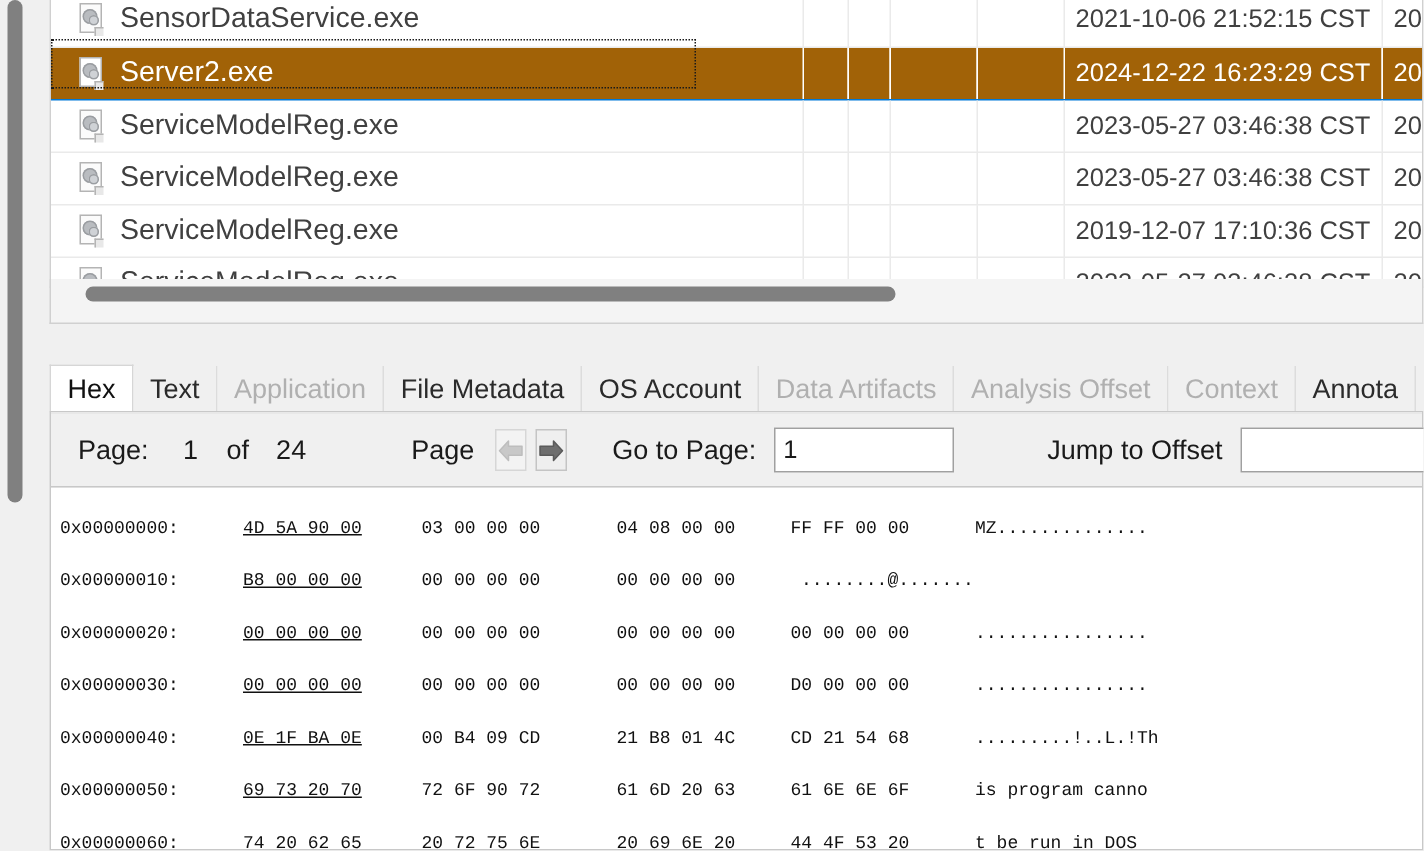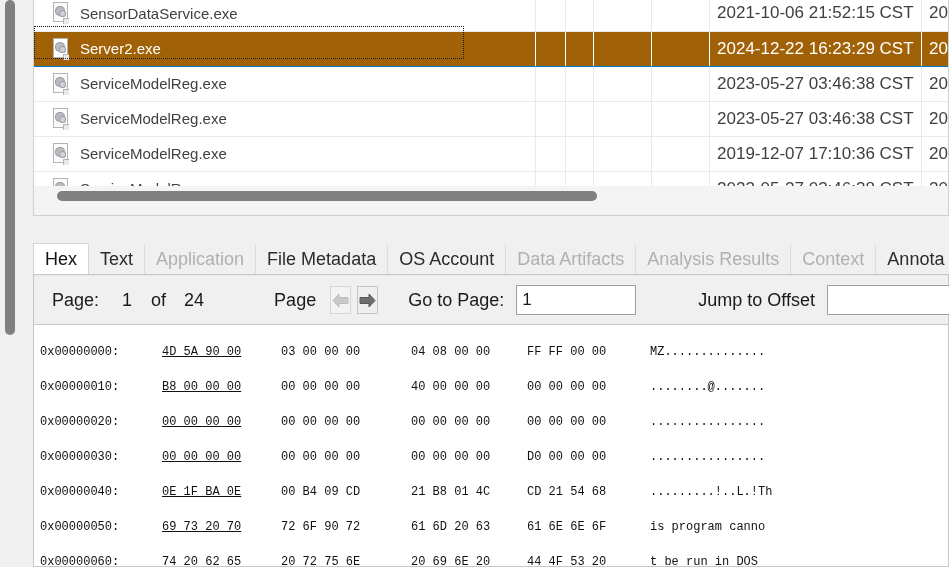--- a/index.html
+++ b/index.html
@@ -51,21 +51,21 @@
   .c-date2 { width: 182px; }
   .ftable tr.sel td {
     background: #a16207;
     color: #ffffff;
     border-bottom-color: #0078d7;
     border-right-color: #ffffff;
   }
   .ftable tr.sel td.c-name { border-right-color: #ffffff; }
 
   .namecell { display: flex; align-items: center; gap: 9px; padding-left: 11px; }
-  .fname { font-size: 15px; }
+  .fname { font-size: 19px; }
 
   
   .exe-icon { position: relative; width: 19px; height: 22px; flex: 0 0 19px; }
   .exe-icon .page {
     position: absolute; left: 1px; top: 0; width: 15px; height: 20px;
     background: #fbfbfb; border: 1px solid #b4b4b4;
   }
   .exe-icon .fold {
     position: absolute; right: 2px; bottom: 0; width: 6px; height: 6px;
     background: #e8e8e8; border-left: 1px solid #b4b4b4; border-top: 1px solid #b4b4b4;
@@ -342,21 +342,21 @@
       <div class="tab">
         <span>File Metadata</span>
       </div>
       <div class="tab">
         <span>OS Account</span>
       </div>
       <div class="tab disabled">
         <span>Data Artifacts</span>
       </div>
       <div class="tab disabled">
-        <span>Analysis Results</span>
+        <span>Analysis Offset</span>
       </div>
       <div class="tab disabled">
         <span>Context</span>
       </div>
       <div class="tab">
         <span>Annota</span>
       </div>
     </div>
 
   <div id="hex-panel">
@@ -381,21 +381,21 @@
 
       <span class="lbl goto-label">Go to Page:</span>
       <input id="goto-page-input" class="tinput" type="text" value="1" style="">
 
       <span class="lbl offset-label">Jump to Offset</span>
       <input id="jump-offset-input" class="tinput" type="text" value="" style="">
     </div>
 
     <div id="hex-body">
         <div class="hexrow"><span class="hx-off">0x00000000:</span><span class="hx-g1">4D 5A 90 00</span><span class="hx-g2">03 00 00 00</span><span class="hx-g3">04 08 00 00</span><span class="hx-g4">FF FF 00 00</span><span class="hx-ascii">MZ..............</span></div>
-        <div class="hexrow"><span class="hx-off">0x00000010:</span><span class="hx-g1">B8 00 00 00</span><span class="hx-g2">00 00 00 00</span><span class="hx-g3">40 00 00 00</span><span class="hx-g4">00 00 00 00</span><span class="hx-ascii">........@.......</span></div>
+        <div class="hexrow"><span class="hx-off">0x00000010:</span><span class="hx-g1">B8 00 00 00</span><span class="hx-g2">00 00 00 00</span><span class="hx-g4">00 00 00 00</span><span class="hx-ascii">........@.......</span></div>
         <div class="hexrow"><span class="hx-off">0x00000020:</span><span class="hx-g1">00 00 00 00</span><span class="hx-g2">00 00 00 00</span><span class="hx-g3">00 00 00 00</span><span class="hx-g4">00 00 00 00</span><span class="hx-ascii">................</span></div>
         <div class="hexrow"><span class="hx-off">0x00000030:</span><span class="hx-g1">00 00 00 00</span><span class="hx-g2">00 00 00 00</span><span class="hx-g3">00 00 00 00</span><span class="hx-g4">D0 00 00 00</span><span class="hx-ascii">................</span></div>
         <div class="hexrow"><span class="hx-off">0x00000040:</span><span class="hx-g1">0E 1F BA 0E</span><span class="hx-g2">00 B4 09 CD</span><span class="hx-g3">21 B8 01 4C</span><span class="hx-g4">CD 21 54 68</span><span class="hx-ascii">.........!..L.!Th</span></div>
         <div class="hexrow"><span class="hx-off">0x00000050:</span><span class="hx-g1">69 73 20 70</span><span class="hx-g2">72 6F 90 72</span><span class="hx-g3">61 6D 20 63</span><span class="hx-g4">61 6E 6E 6F</span><span class="hx-ascii">is program canno</span></div>
         <div class="hexrow"><span class="hx-off">0x00000060:</span><span class="hx-g1">74 20 62 65</span><span class="hx-g2">20 72 75 6E</span><span class="hx-g3">20 69 6E 20</span><span class="hx-g4">44 4F 53 20</span><span class="hx-ascii">t be run in DOS </span></div>
       </div>
   </div>
 
 </div>
 

